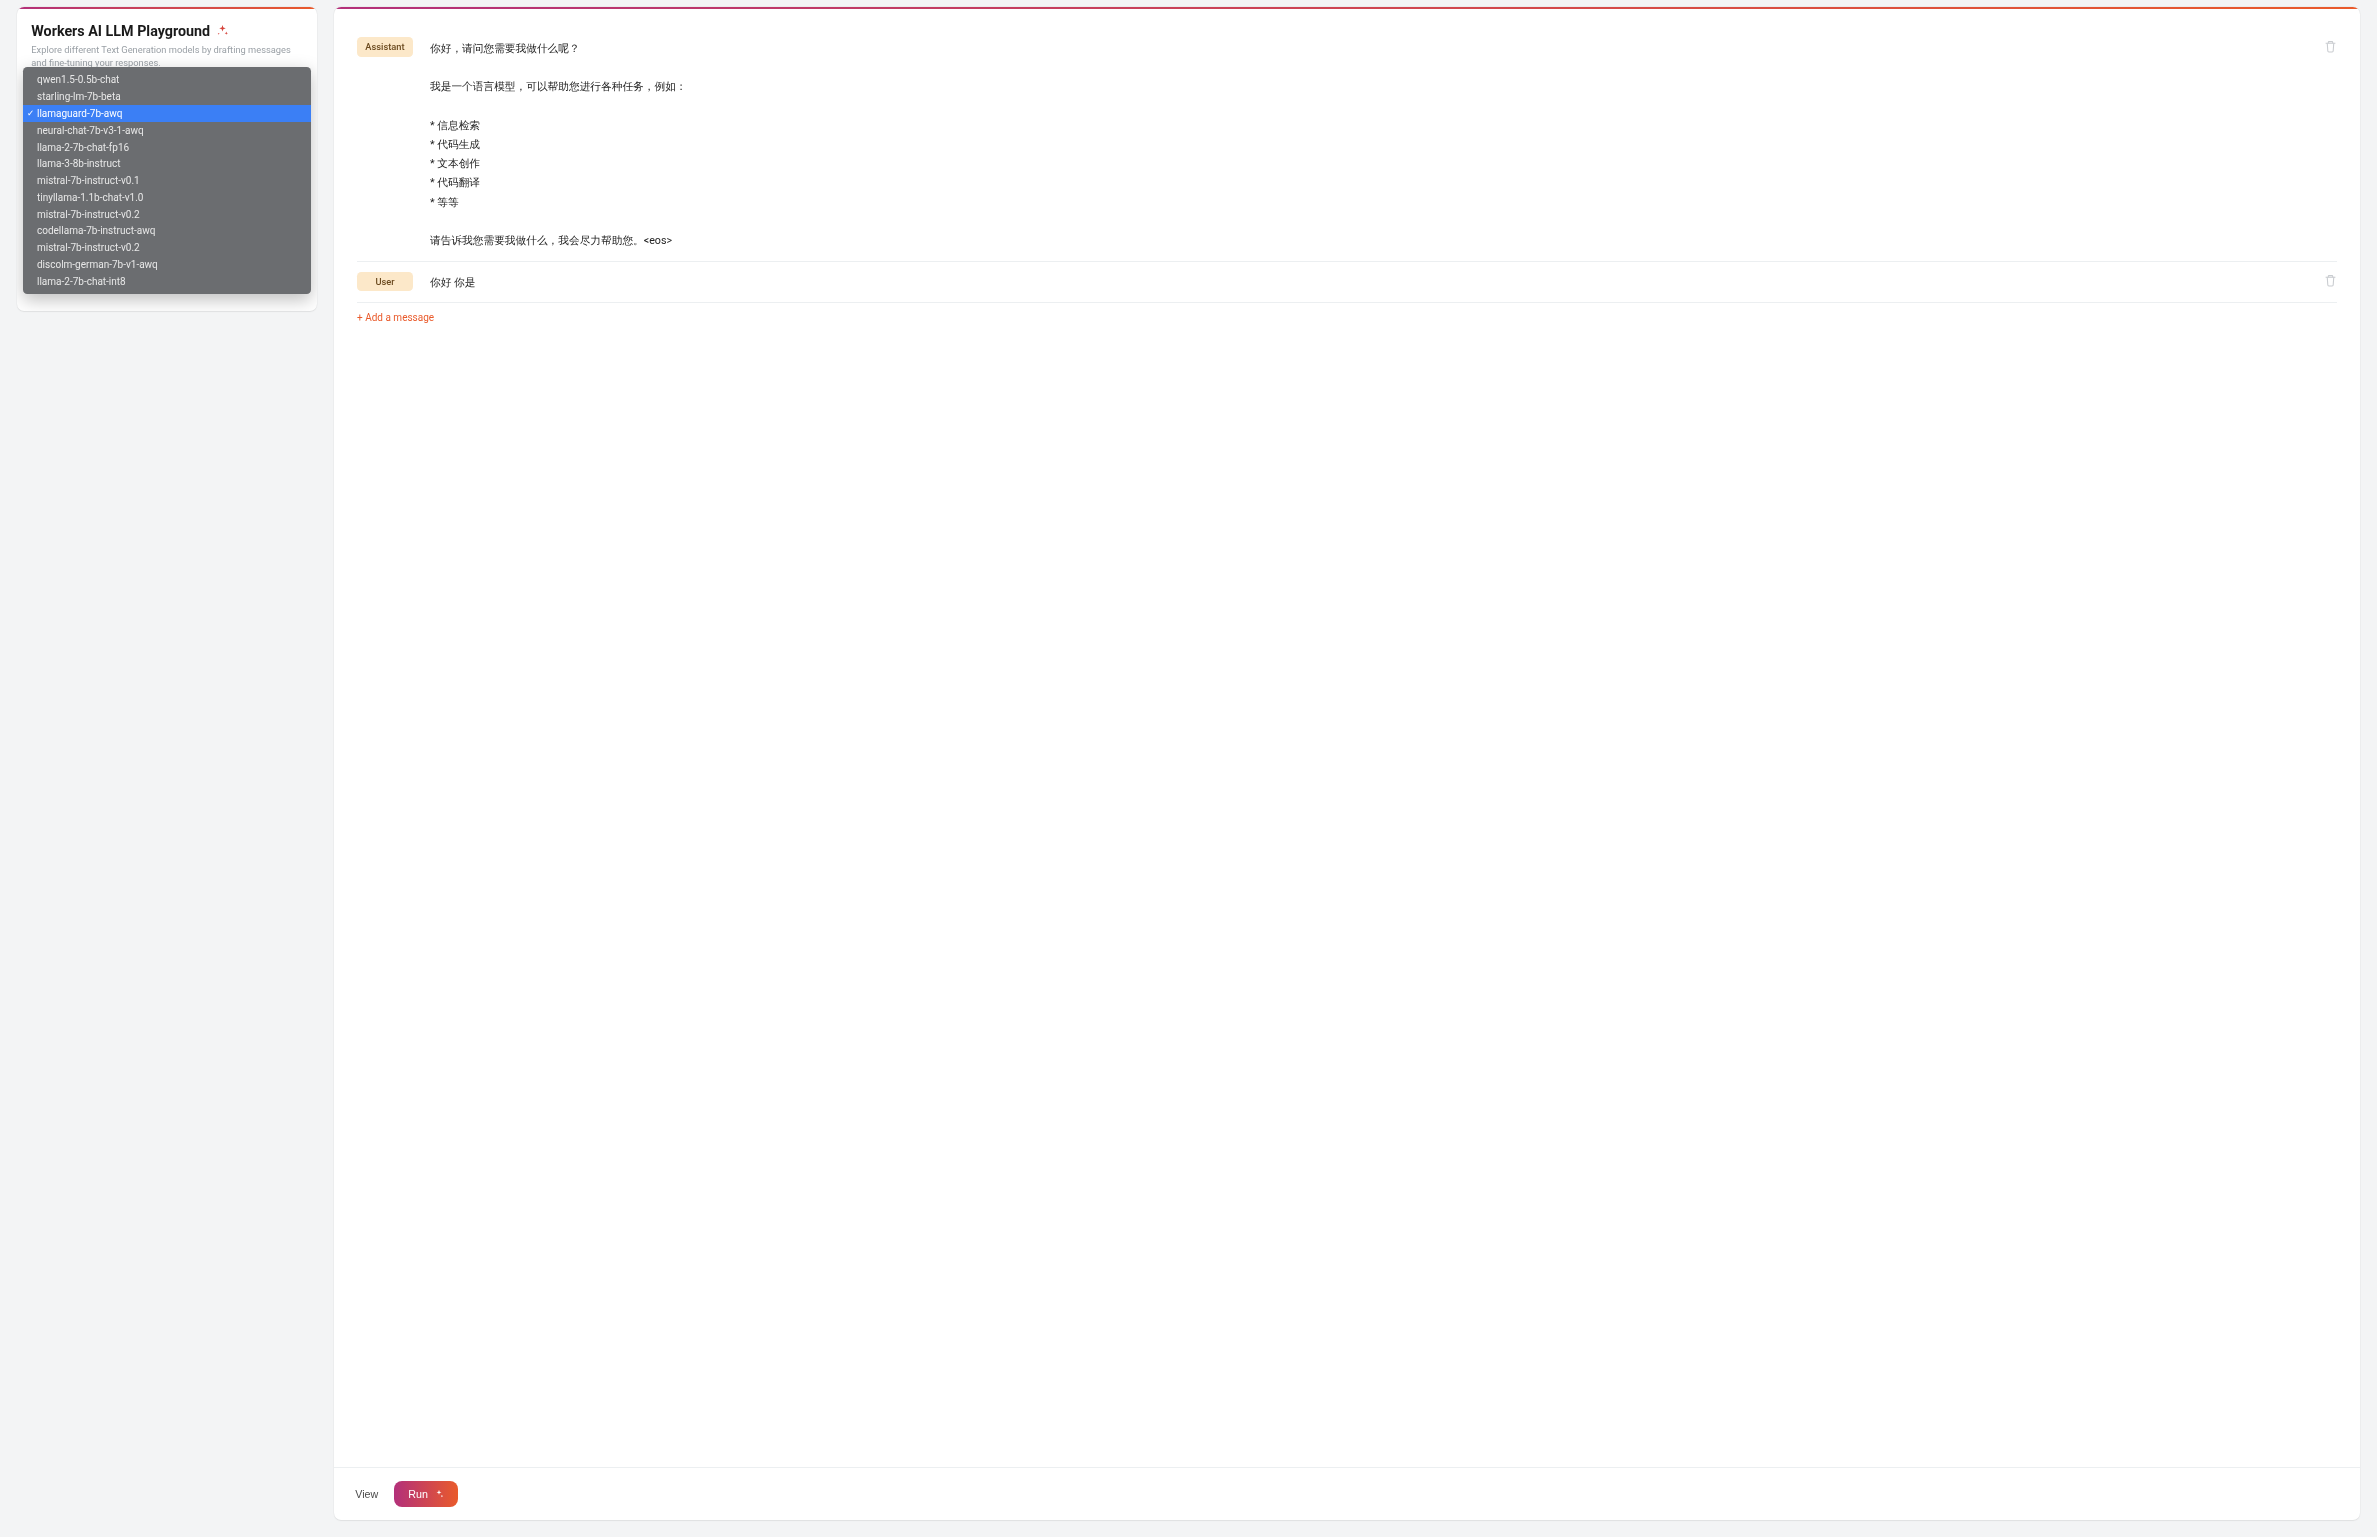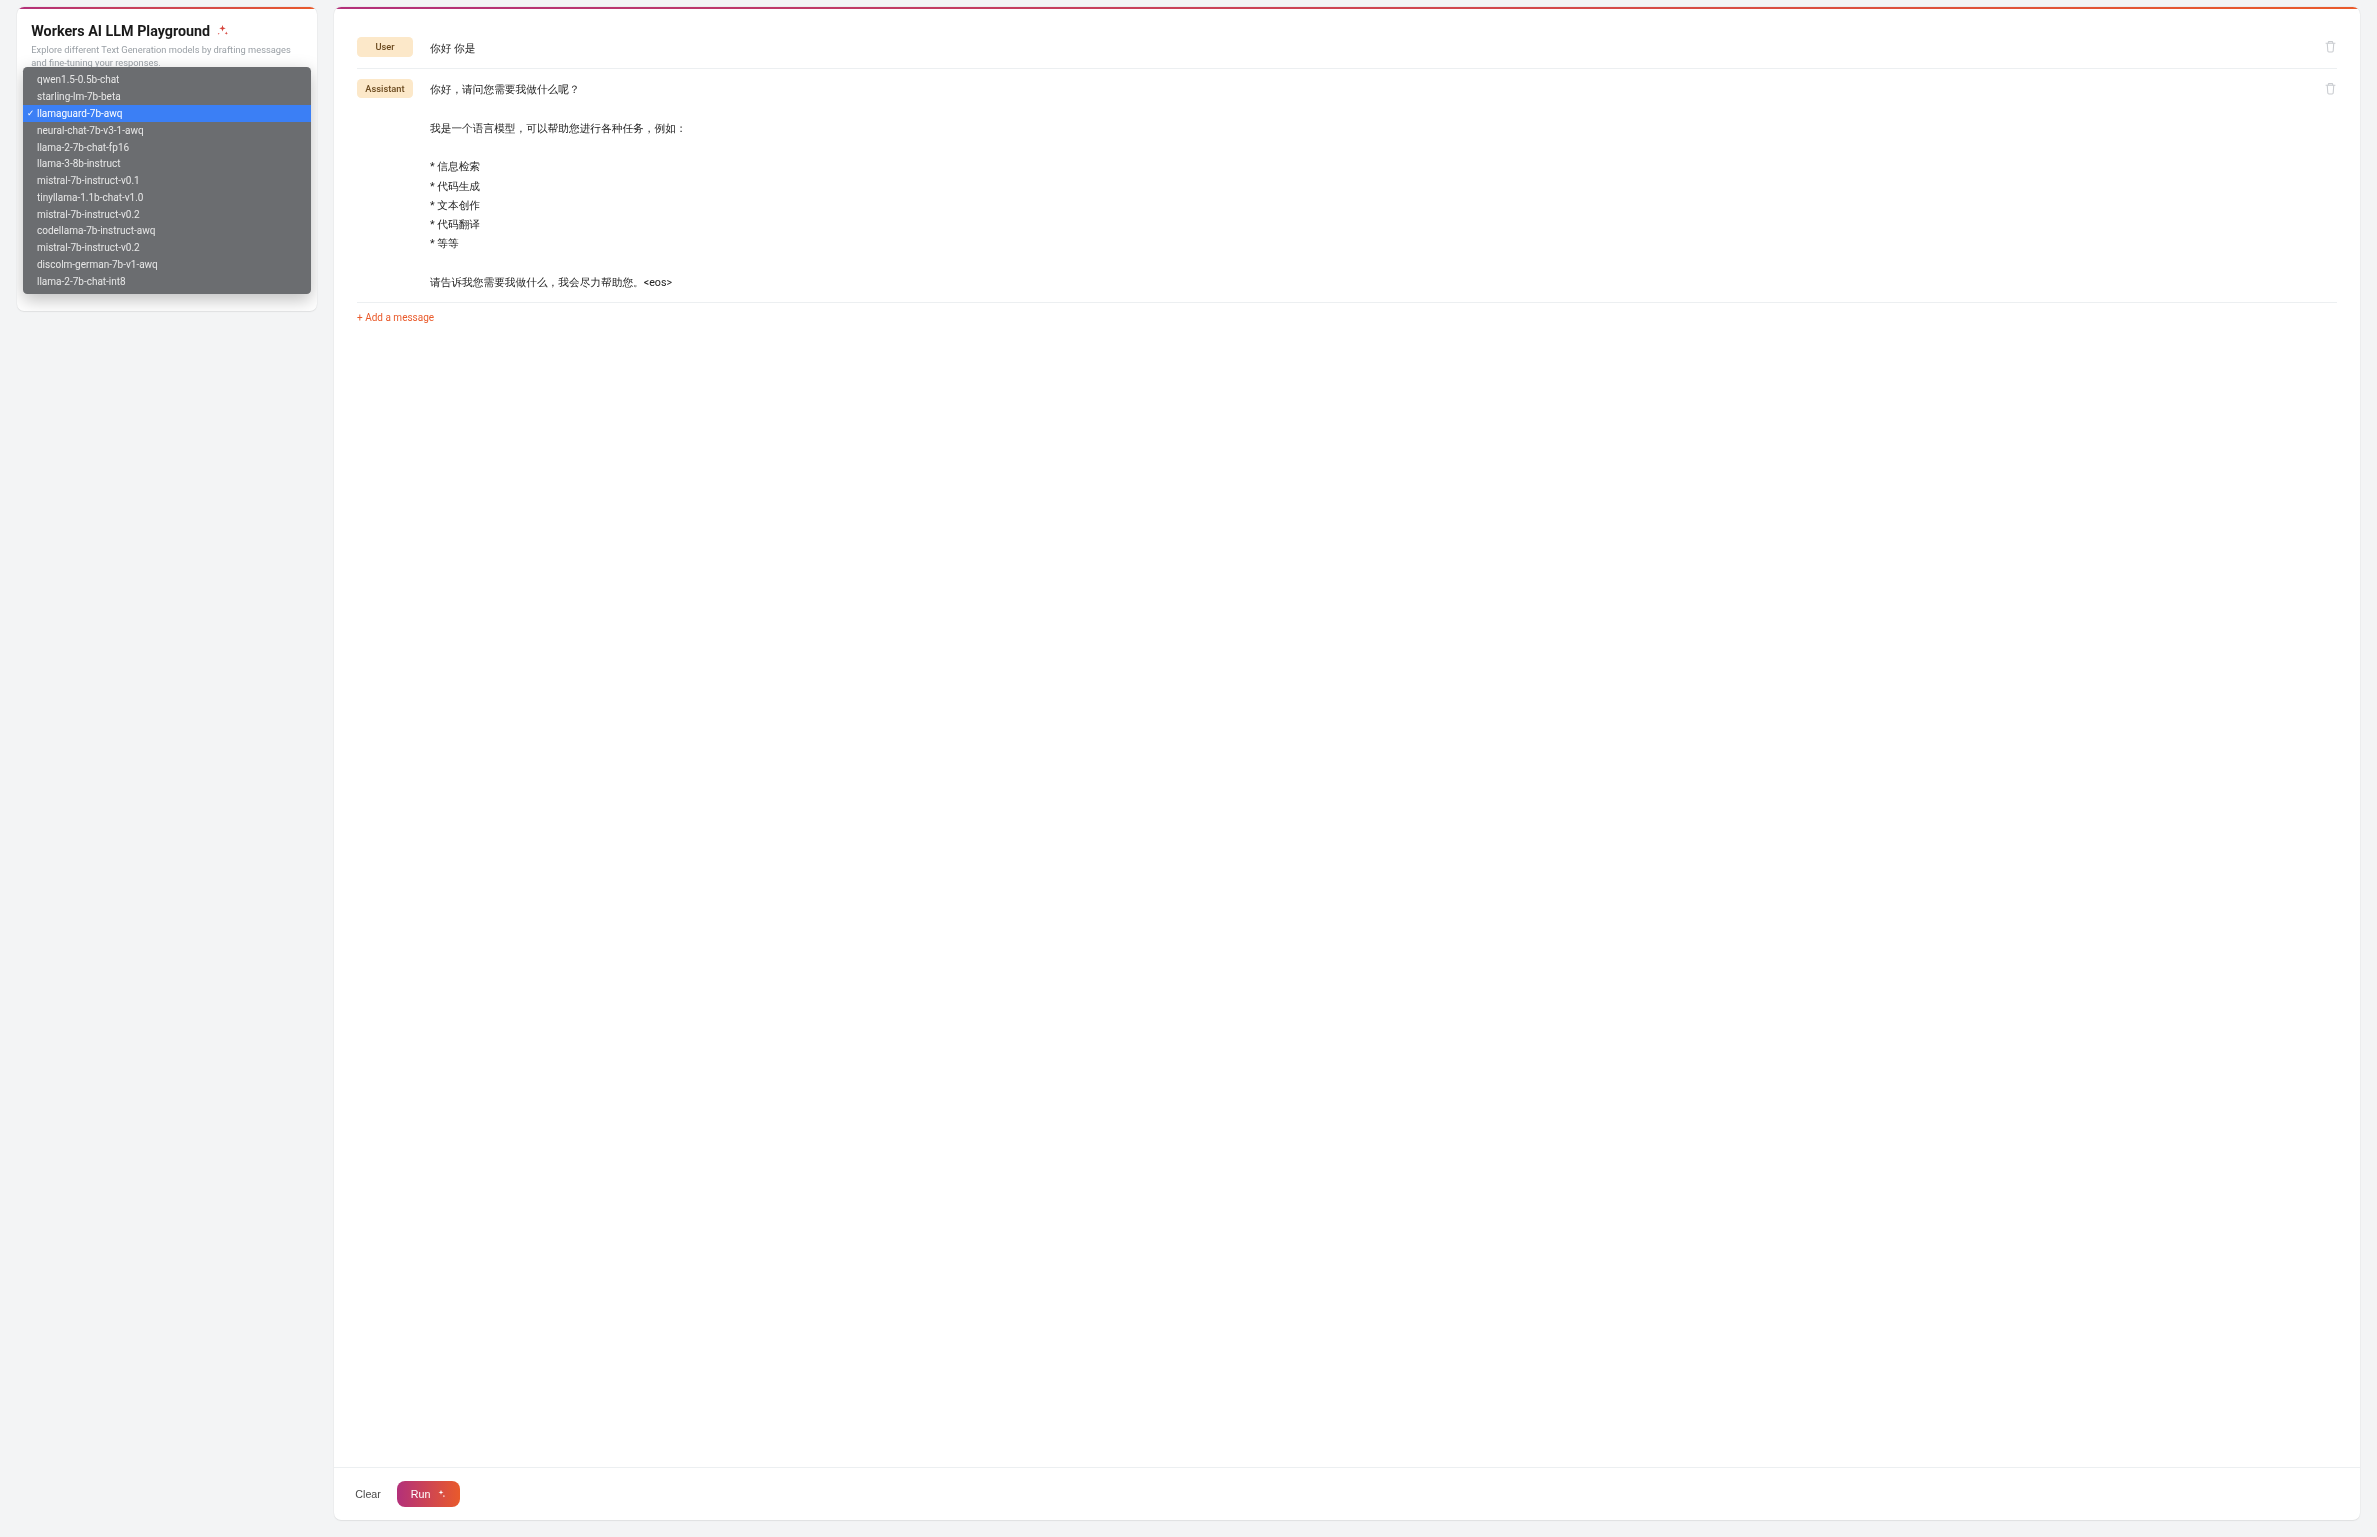--- a/index.html
+++ b/index.html
@@ -268,51 +268,51 @@
           <div class="model-option">
             <span>llama-2-7b-chat-int8</span>
           </div>
         </div>
     </div>
 
     <div class="card right-panel">
       <div class="conversation" id="conversation">
 
         <div class="msg-block">
+            <div class="role-tag">Assistant</div>
+            <div class="msg-content">你好，请问您需要我做什么呢？
+
+我是一个语言模型，可以帮助您进行各种任务，例如：
+
+* 信息检索
+* 代码生成
+* 文本创作
+* 代码翻译
+* 等等
+
+请告诉我您需要我做什么，我会尽力帮助您。&lt;eos&gt;</div>
+            <div class="trash"><svg viewBox="0 0 24 24" width="13" height="13" fill="none" stroke="currentColor" stroke-width="2">
+                <path d="M3 6h18"></path>
+                <path d="M8 6V4a1 1 0 0 1 1-1h6a1 1 0 0 1 1 1v2"></path>
+                <path d="M6 6l1 14a2 2 0 0 0 2 2h6a2 2 0 0 0 2-2l1-14"></path>
+              </svg></div>
+          </div>
+          <div class="msg-block">
             <div class="role-tag">User</div>
             <div class="msg-content">你好 你是</div>
             <div class="trash"><svg viewBox="0 0 24 24" width="13" height="13" fill="none" stroke="currentColor" stroke-width="2">
                 <path d="M3 6h18"></path>
                 <path d="M8 6V4a1 1 0 0 1 1-1h6a1 1 0 0 1 1 1v2"></path>
                 <path d="M6 6l1 14a2 2 0 0 0 2 2h6a2 2 0 0 0 2-2l1-14"></path>
               </svg></div>
           </div>
-          <div class="msg-block">
-            <div class="role-tag">Assistant</div>
-            <div class="msg-content">你好，请问您需要我做什么呢？
-
-我是一个语言模型，可以帮助您进行各种任务，例如：
-
-* 信息检索
-* 代码生成
-* 文本创作
-* 代码翻译
-* 等等
-
-请告诉我您需要我做什么，我会尽力帮助您。&lt;eos&gt;</div>
-            <div class="trash"><svg viewBox="0 0 24 24" width="13" height="13" fill="none" stroke="currentColor" stroke-width="2">
-                <path d="M3 6h18"></path>
-                <path d="M8 6V4a1 1 0 0 1 1-1h6a1 1 0 0 1 1 1v2"></path>
-                <path d="M6 6l1 14a2 2 0 0 0 2 2h6a2 2 0 0 0 2-2l1-14"></path>
-              </svg></div>
-          </div>
           <div class="add-message" id="add-msg">+ Add a message</div>
       </div>
       <div class="footer-bar">
-        <button class="clear-btn">Clear</button>
+        <button class="clear-btn">View</button>
         <button class="run-btn">
           <span>Run</span>
           <span class="sparkle-sm">
             <svg viewBox="0 0 24 24" width="10" height="10" fill="currentColor">
               <path d="M12 2l1.5 4.5L18 8l-4.5 1.5L12 14l-1.5-4.5L6 8l4.5-1.5z"></path>
                 <path d="M19 14l.8 2.2L22 17l-2.2.8L19 20l-.8-2.2L16 17l2.2-.8z"></path>
             </svg>
           </span>
         </button>
       </div>

